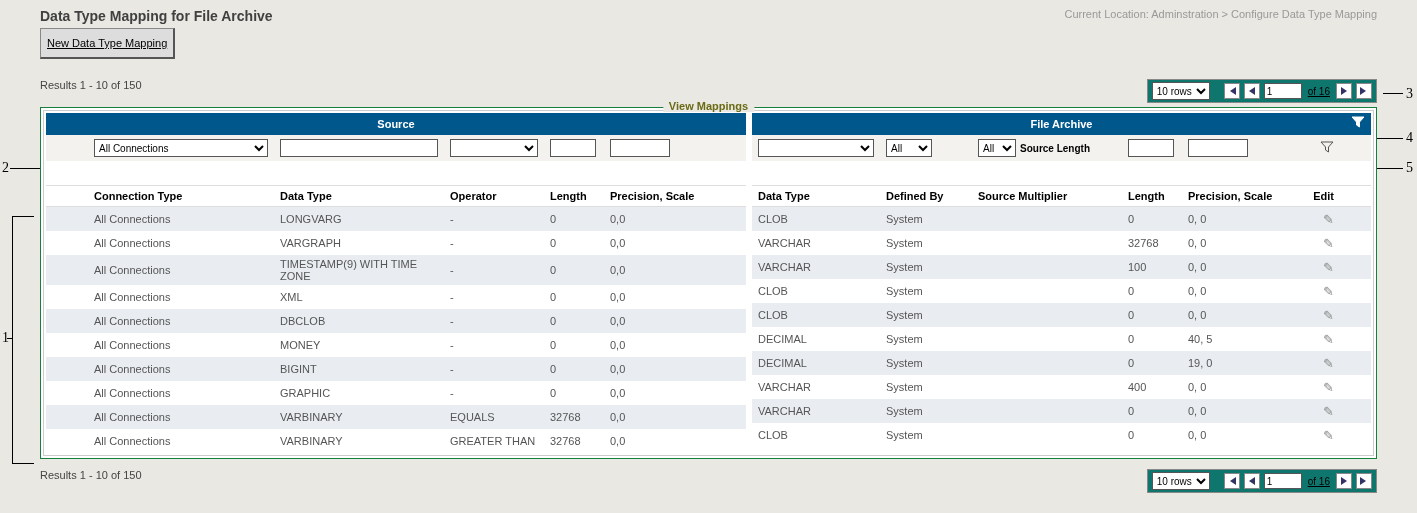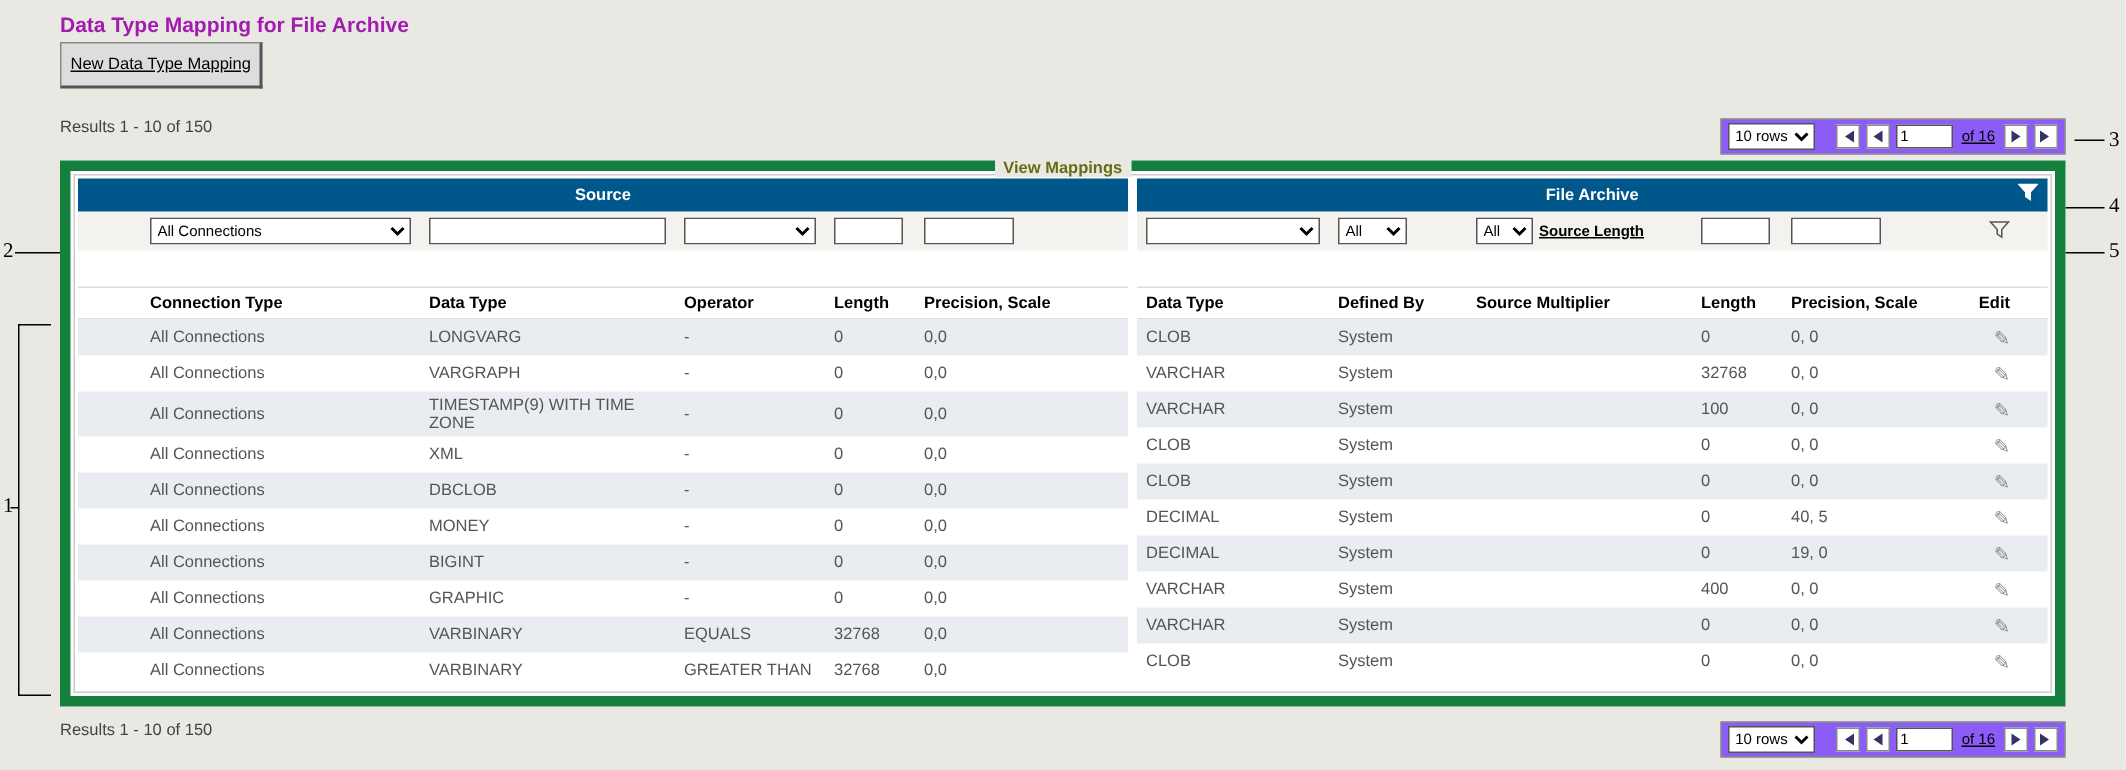--- a/index.html
+++ b/index.html
@@ -34,21 +34,21 @@
   }
   .header-row {
     display: flex;
     justify-content: space-between;
     align-items: flex-start;
     margin-bottom: 10px;
   }
   .page-title {
     font-weight: bold;
     font-size: 14px;
-    color: #a21caf;
+    color: #404040;
     margin: 0;
   }
   .breadcrumb {
     color: #999;
     font-size: 11px;
   }
   .new-btn {
     display: inline-block;
     background: #ddd;
     border: 1px solid #888;
@@ -70,21 +70,21 @@
   .results-text {
     color: #444;
     font-size: 11px;
   }
   .pager {
     display: flex;
     align-items: center;
     gap: 4px;
     border: 1px solid #888;
     padding: 2px 4px;
-    background: #8b5cf6;
+    background: #0f766e;
   }
   .pager select {
     font-size: 10px;
     height: 18px;
   }
   .pager-divider { width: 6px; }
   .pg-btn {
     width: 16px; height: 16px;
     border: 1px solid #888;
     background: #fff;
@@ -96,21 +96,21 @@
   .pg-input {
     width: 38px;
     height: 16px;
     font-size: 10px;
     padding: 0 2px;
     border: 1px solid #555;
   }
   .pg-text { font-size: 10px; padding: 0 2px; text-decoration: underline; }
 
   .fieldset {
-    border: 7px solid #15803d;
+    border: 1px solid #15803d;
     padding: 2px;
     margin: 0;
     position: relative;
     background: #fff;
   }
   .fs-legend {
     position: absolute;
     top: -8px;
     left: 50%;
     transform: translateX(-50%);
@@ -188,21 +188,21 @@
     height: 18px;
     border: 1px solid #555;
     background: #fff;
   }
   .fin { padding: 0 2px; }
   .w-full { width: 100%; }
   .w-sm { width: 46px; }
   .w-xsm { width: 38px; }
   .edit-icon { color: #888; cursor: pointer; font-size: 13px; }
   .lm-wrap { display: flex; align-items: center; gap: 4px; width: 100%; }
-  .lm-label { font-size: 10px; color: #000; font-weight: bold; text-decoration: underline; }
+  .lm-label { font-size: 10px; color: #000; font-weight: bold; }
   svg.nav-icon { display:block; }
 </style>
 </head>
 <body>
 
 <div class="page">
 
   <span class="annot" style="left:2px; top:330px;">1</span>
   <div class="annot-bracket" style="left:12px; top:216px; width:22px; height:248px;"></div>
   <div class="annot-line" style="left:7px; top:338px; width:5px; height:1px;"></div>
@@ -217,20 +217,21 @@
   <div class="annot-line" style="right:14px; top:138px; width:30px; height:1px;"></div>
 
   <span class="annot" style="right:4px; top:160px;">5</span>
   <div class="annot-line" style="right:14px; top:168px; width:30px; height:1px;"></div>
 
   <div class="header-row">
     <div>
       <h1 class="page-title">Data Type Mapping for File Archive</h1>
       <span class="new-btn">New Data Type Mapping</span>
     </div>
+    <div class="breadcrumb">Current Location: Adminstration &gt; Configure Data Type Mapping</div>
   </div>
 
   <div class="results-row">
     <span class="results-text">Results 1 - 10 of 150</span>
     <div class="pager">
       <select class="fsel"><option>10 rows</option></select>
       <span class="pager-divider"></span>
       <button class="pg-btn">
           <svg class="nav-icon" width="10" height="10">
             <path d="M2 1v8M9 1L3 5l6 4z" fill="#336"></path>

